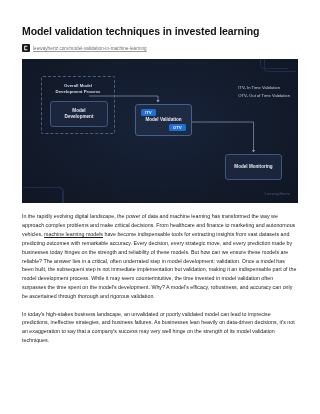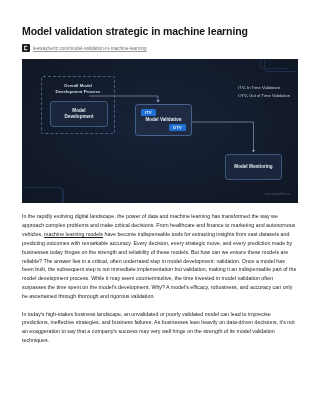--- a/index.html
+++ b/index.html
@@ -176,21 +176,21 @@
     color: #1d1d1d;
     text-decoration: underline;
     text-decoration-color: #1d1d1d;
   }
 </style>
 </head>
 <body>
 
 <div class="page">
 
-  <h1 class="doc-title">Model validation strategic in machine learning</h1>
+  <h1 class="doc-title">Model validation techniques in invested learning</h1>
 
   <div class="source-row">
     <span class="favicon">
       <svg width="6" height="6" viewBox="0 0 6 6">
           <path d="M1.2 0.8 H2.2 V5.2 H1.2 Z M2.2 0.8 H4.4 V1.7 H2.2 Z M2.2 4.3 H4.4 V5.2 H2.2 Z" fill="#f2f2f2"></path>
         </svg>
     </span>
     <span class="source-url">leewayhertz.com/model-validation-in-machine-learning</span>
   </div>
 

